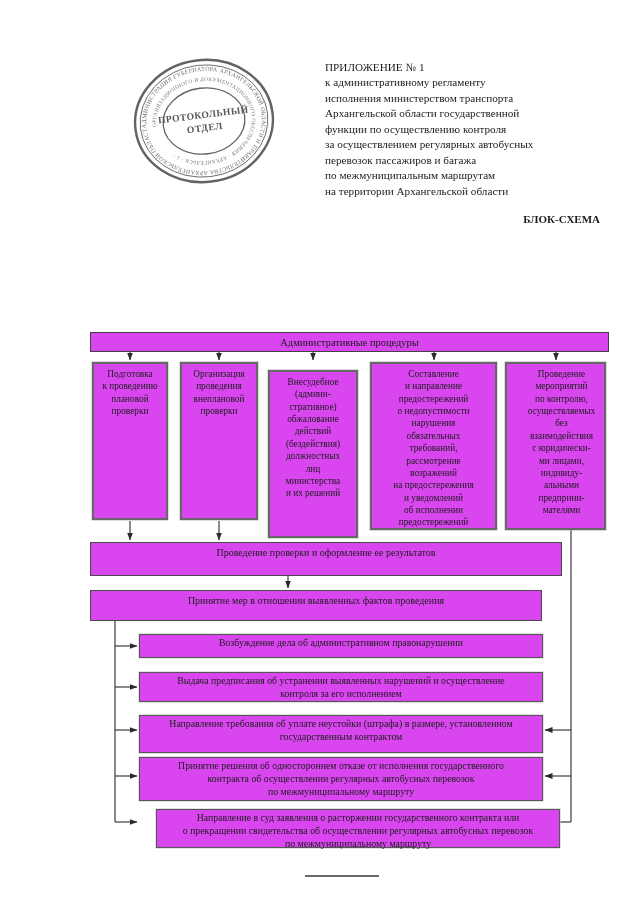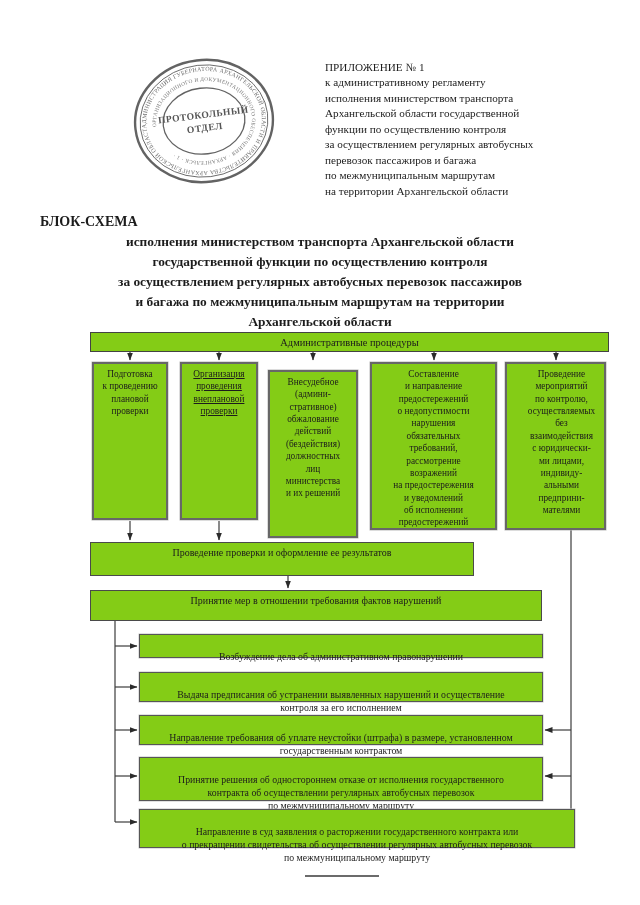--- a/index.html
+++ b/index.html
@@ -11,45 +11,45 @@
   }
   .ml{white-space:pre-line;}
   
   .appendix{
     position:absolute; left:325px; top:60px; width:310px;
     text-align:left; font-size:11.2px; line-height:1.38;
   }
   
   .doc-title{
     position:absolute; left:40px; top:212px; width:560px;
-    text-align:left; font-weight:bold; font-size:14px; line-height:1.45;
+    text-align:right; font-weight:bold; font-size:11px; line-height:1.45;
   }
   .doc-subtitle{
     position:absolute; left:40px; top:232px; width:560px;
     text-align:center; font-weight:bold; font-size:13.4px; line-height:1.5;
   }
   
   .fbox{
-    position:absolute; box-sizing:border-box; background:#84cc16;
+    position:absolute; box-sizing:border-box; background:#d946ef;
     text-align:center; z-index:2;
   }
   .root-box{
     border:1.5px solid #434343; display:flex; align-items:center; justify-content:center;
     font-size:10.4px;
   }
   .proc-box{
     border:2px solid #676767; box-shadow:0 0 0 0.5px #b9b9b9;
     font-size:9.3px; line-height:1.33; padding-top:4px;
   }
   .wide-box{
     border:1.5px solid #4a4a4a; font-size:10px; line-height:1.3; padding-top:3px;
   }
   .action-box{
     border:1.5px solid #565656; box-shadow:0 0 0 0.5px #c4c4c4;
-    font-size:9.8px; line-height:1.32; padding-top:16px;
+    font-size:9.8px; line-height:1.32; padding-top:2px;
   }
   .connectors{position:absolute; left:0; top:0; z-index:1; pointer-events:none;}
   .footer-rule{position:absolute; left:305px; top:875px; width:74px; height:1.5px; background:#6b6b6b;}
   .stamp{position:absolute; left:128px; top:54px; width:152px; height:134px;}
 </style>
 </head>
 <body>
 
 <div class="page">
 
@@ -81,25 +81,20 @@
 к административному регламенту
 исполнения министерством транспорта
 Архангельской области государственной
 функции по осуществлению контроля
 за осуществлением регулярных автобусных
 перевозок пассажиров и багажа
 по межмуниципальным маршрутам
 на территории Архангельской области</div>
 
   <div class="doc-title">БЛОК-СХЕМА</div>
-  <div class="doc-subtitle ml">исполнения министерством транспорта Архангельской области
-государственной функции по осуществлению контроля
-за осуществлением регулярных автобусных перевозок пассажиров
-и багажа по межмуниципальным маршрутам на территории
-Архангельской области</div>
 
   <svg class="connectors" width="640" height="905">
     <defs>
       <marker id="ah" markerUnits="userSpaceOnUse" markerWidth="9" markerHeight="7" refX="7.5" refY="3" orient="auto">
         <path d="M0,0 L8,3 L0,6 Z" fill="#2b2b2b"></path>
       </marker>
     </defs>
     <g stroke="#3c3c3c" stroke-width="1.2" fill="none">
 
       <line x1="130" y1="352" x2="130" y2="360" marker-end="url(#ah)"></line>
@@ -126,21 +121,21 @@
       <line x1="571" y1="822" x2="545" y2="822" marker-end="url(#ah)"></line>
     </g>
   </svg>
 
   <div class="fbox root-box" style="left:90px; top:332px; width:519px; height:20px;">Административные процедуры</div>
 
   <div class="fbox proc-box ml" style="left:92px;  top:362px; width:76px;  height:158px;">Подготовка
 к проведению
 плановой
 проверки</div>
-  <div class="fbox proc-box ml" style="left:180px; top:362px; width:78px;  height:158px;text-decoration:underline;">Организация
+  <div class="fbox proc-box ml" style="left:180px; top:362px; width:78px;  height:158px;">Организация
 проведения
 внеплановой
 проверки</div>
   <div class="fbox proc-box ml" style="left:268px; top:370px; width:90px;  height:168px;">Внесудебное
 (админи-
 стративное)
 обжалование
 действий
 (бездействия)
 должностных
@@ -166,30 +161,30 @@
 осуществляемых
 без
 взаимодействия
 с юридически-
 ми лицами,
 индивиду-
 альными
 предприни-
 мателями</div>
 
-  <div class="fbox wide-box" style="left:90px; top:542px; width:384px; height:34px;">Проведение проверки и оформление ее результатов</div>
-  <div class="fbox wide-box" style="left:90px; top:590px; width:452px; height:31px;">Принятие мер в отношении требования фактов нарушений</div>
+  <div class="fbox wide-box" style="left:90px; top:542px; width:472px; height:34px;">Проведение проверки и оформление ее результатов</div>
+  <div class="fbox wide-box" style="left:90px; top:590px; width:452px; height:31px;">Принятие мер в отношении выявленных фактов проведения</div>
 
   <div class="fbox action-box ml" style="left:139px; top:634px; width:404px; height:24px;">Возбуждение дела об административном правонарушении</div>
   <div class="fbox action-box ml" style="left:139px; top:672px; width:404px; height:30px;font-family:Liberation Serif, serif;">Выдача предписания об устранении выявленных нарушений и осуществление
 контроля за его исполнением</div>
-  <div class="fbox action-box ml" style="left:139px; top:715px; width:404px; height:30px;">Направление требования об уплате неустойки (штрафа) в размере, установленном
+  <div class="fbox action-box ml" style="left:139px; top:715px; width:404px; height:38px;">Направление требования об уплате неустойки (штрафа) в размере, установленном
 государственным контрактом</div>
   <div class="fbox action-box ml" style="left:139px; top:757px; width:404px; height:44px;">Принятие решения об одностороннем отказе от исполнения государственного
 контракта об осуществлении регулярных автобусных перевозок
 по межмуниципальному маршруту</div>
-  <div class="fbox action-box ml" style="left:139px; top:809px; width:436px; height:39px;">Направление в суд заявления о расторжении государственного контракта или
+  <div class="fbox action-box ml" style="left:156px; top:809px; width:404px; height:39px;">Направление в суд заявления о расторжении государственного контракта или
 о прекращении свидетельства об осуществлении регулярных автобусных перевозок
 по межмуниципальному маршруту</div>
 
   <div class="footer-rule"></div>
 
 </div>
 
 </body></html>

